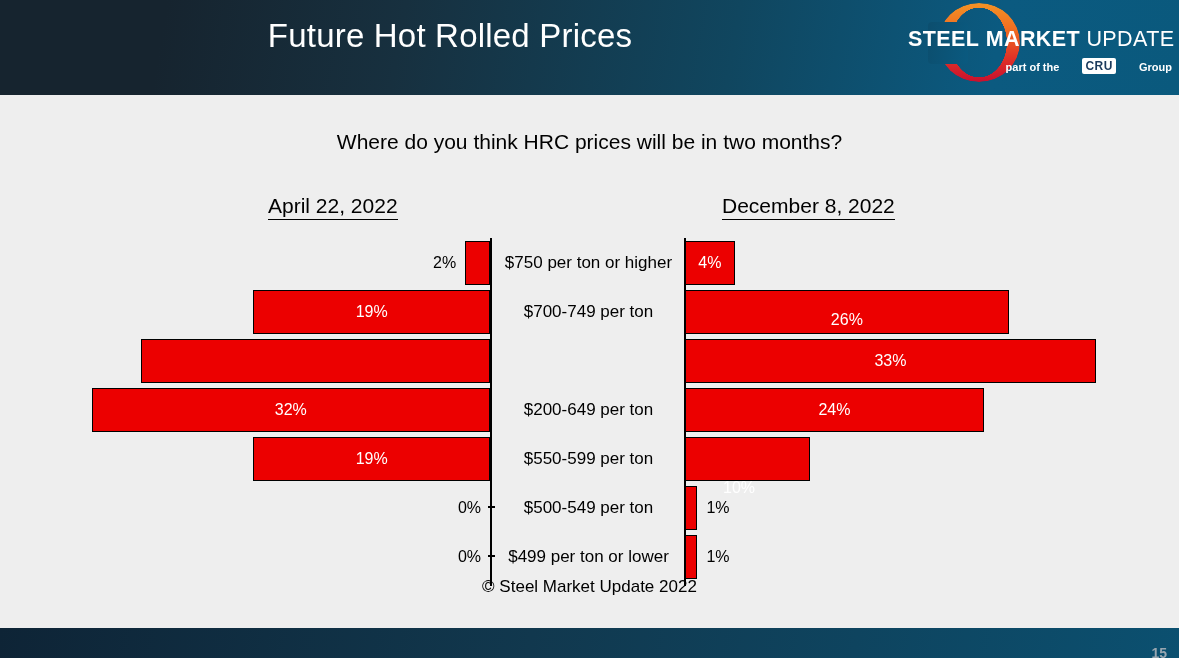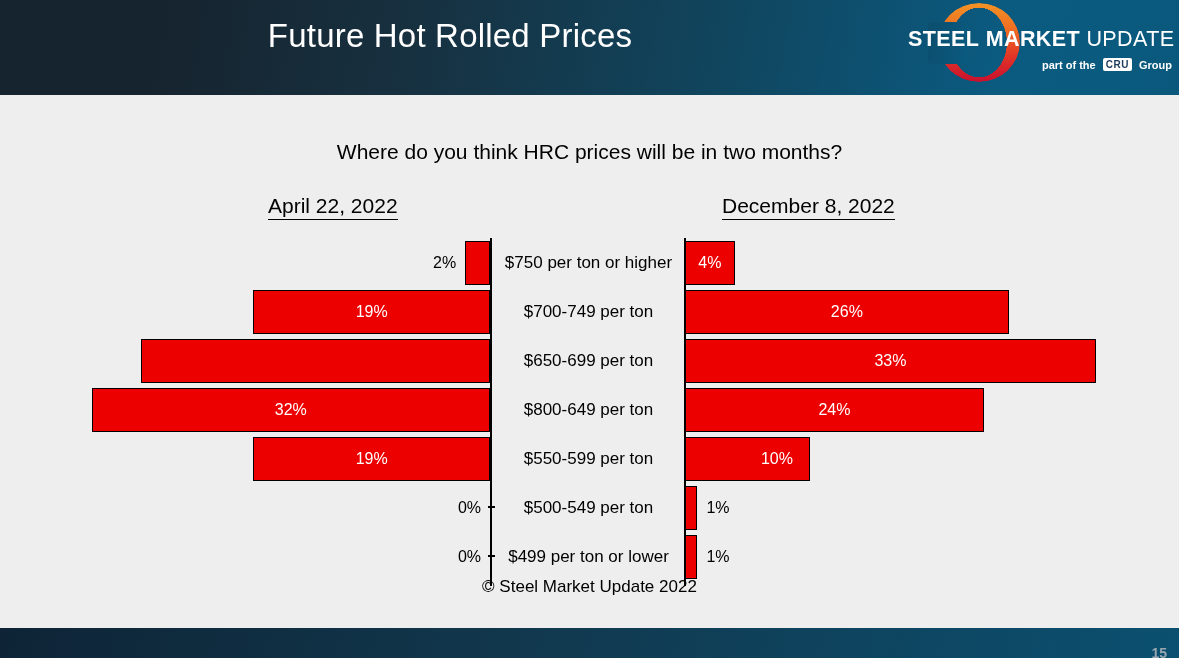--- a/index.html
+++ b/index.html
@@ -86,39 +86,38 @@
     text-align: right;
     white-space: nowrap;
     font-size: 11px;
     font-weight: 700;
     color: #ffffff;
   }
   #cru-box {
     display: inline-block;
     background: #ffffff;
     color: #1b3a5c;
-    font-size: 10px;
+    font-size: 12px;
     font-weight: 700;
     letter-spacing: 0.5px;
     padding: 1px 3px;
     border-radius: 2px;
     vertical-align: 1px;
-    margin: 0 4px;
+    margin: 0 20px;
   }
 
   
   #question-line {
     position: absolute;
     left: 0; top: 130px;
     width: 1179px;
     text-align: center;
     font-size: 21px;
     color: #000000;
     white-space: nowrap;
-    margin-top: 10px;
   }
   .series-heading {
     position: absolute;
     top: 194px;
     font-size: 21px;
     color: #000000;
     white-space: nowrap;
     border-bottom: 1.5px solid #000;
     padding-bottom: 1px;
   }
@@ -257,42 +256,41 @@
         <div class="bar bar-left" style="width: 24.9px;"></div>
         <div class="bar-value value-outside" style="right: 722.9px; text-align: right;">2%</div>
         <div class="bar bar-right" style="width: 49.8px;"></div>
         <div class="bar-value value-inside" style="left: 685px; width: 49.8px; text-align: center;">4%</div>
         <div class="cat-label">$750 per ton or higher</div>
       </div>
       <div class="chart-row" style="top: 49px;">
         <div class="bar bar-left" style="width: 236.55px;"></div>
         <div class="bar-value value-inside" style="right: 689px; width: 236.55px; text-align: center;">19%</div>
         <div class="bar bar-right" style="width: 323.7px;"></div>
-        <div class="bar-value value-inside" style="left: 685px; width: 323.7px; text-align: center;">26%</div>
+        <div class="bar-value value-inside" style="left: 685px; width: 323.7px; text-align: center; margin-top: 8px;">26%</div>
         <div class="cat-label">$700-749 per ton</div>
       </div>
       <div class="chart-row" style="top: 98px;">
         <div class="bar bar-left" style="width: 348.6px;"></div>
         <div class="bar-value value-inside" style="right: 689px; width: 348.6px; text-align: center; margin-top: 38px;">28%</div>
         <div class="bar bar-right" style="width: 410.85px;"></div>
         <div class="bar-value value-inside" style="left: 685px; width: 410.85px; text-align: center;">33%</div>
-        <div class="cat-label">$650-699 per ton</div>
       </div>
       <div class="chart-row" style="top: 147px; text-decoration: underline;">
         <div class="bar bar-left" style="width: 398.4px;"></div>
         <div class="bar-value value-inside" style="right: 689px; width: 398.4px; text-align: center;">32%</div>
         <div class="bar bar-right" style="width: 298.8px;"></div>
         <div class="bar-value value-inside" style="left: 685px; width: 298.8px; text-align: center;">24%</div>
-        <div class="cat-label">$800-649 per ton</div>
+        <div class="cat-label">$200-649 per ton</div>
       </div>
       <div class="chart-row" style="top: 196px;">
         <div class="bar bar-left" style="width: 236.55px;"></div>
         <div class="bar-value value-inside" style="right: 689px; width: 236.55px; text-align: center;">19%</div>
         <div class="bar bar-right" style="width: 124.5px;"></div>
-        <div class="bar-value value-inside" style="left: 685px; width: 108px; text-align: right;">10%</div>
+        <div class="bar-value value-inside" style="left: 685px; width: 108px; text-align: center; margin-top: 29px;">10%</div>
         <div class="cat-label">$550-599 per ton</div>
       </div>
       <div class="chart-row" style="top: 245px;">
         <div class="tick" style="right: 684px;"></div>
         <div class="bar-value value-outside" style="right: 698px; text-align: right;">0%</div>
         <div class="bar bar-right" style="width: 12.45px;"></div>
         <div class="bar-value value-outside" style="left: 706.45px; text-align: left;">1%</div>
         <div class="cat-label">$500-549 per ton</div>
       </div>
       <div class="chart-row" style="top: 294px;">

